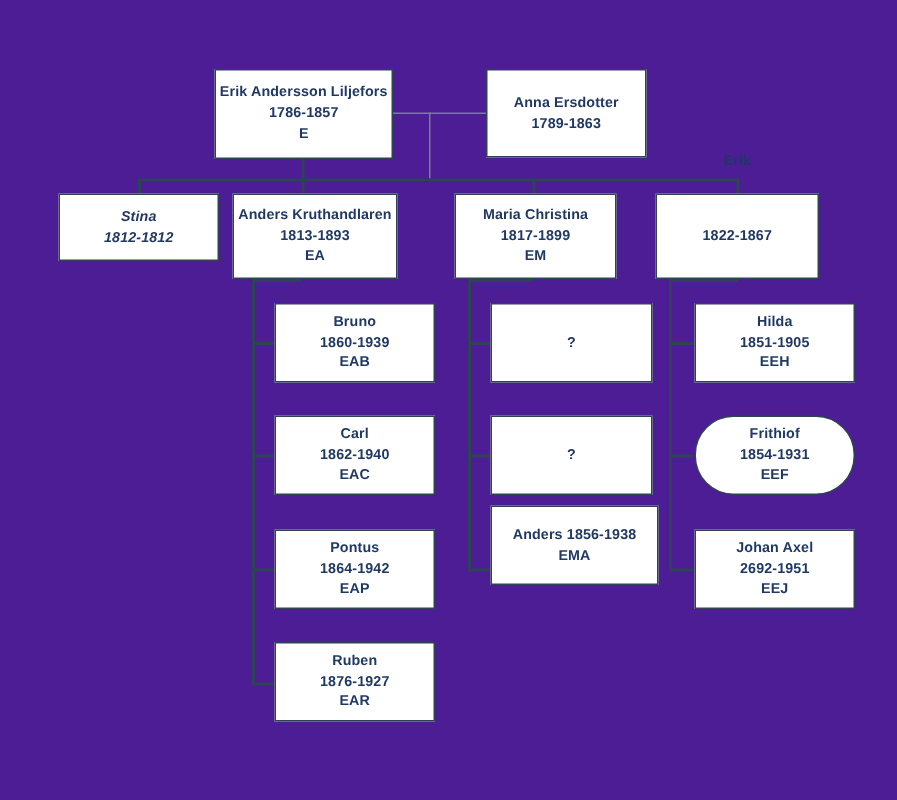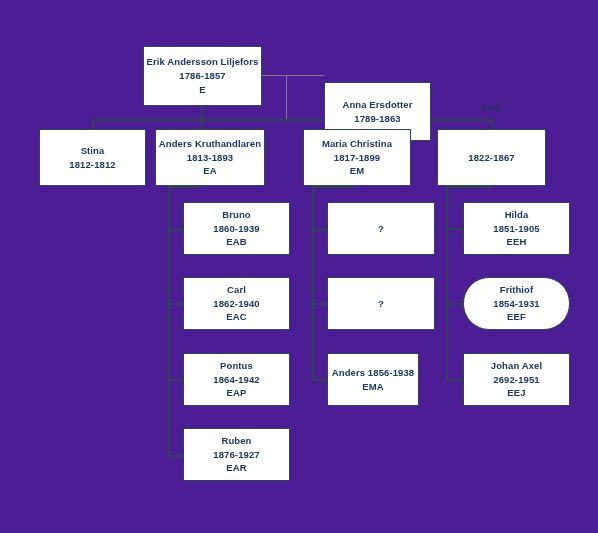--- a/index.html
+++ b/index.html
@@ -87,26 +87,26 @@
   <div class="line h" style="left:446px; top:228px; width:17px;"></div>
   <div class="line h" style="left:446px; top:303px; width:17px;"></div>
   <div class="line h" style="left:446px; top:379px; width:17px;"></div>
 
   <div class="node" style="left:143px; top:46px; width:119px; height:60px;">
     <span class="ln">Erik Andersson Liljefors</span>
     <span class="ln">1786-1857</span>
     <span class="ln">E</span>
   </div>
 
-  <div class="node" style="left:324px; top:46px; width:107px; height:59px;margin-top:36px;">
+  <div class="node" style="left:324px; top:46px; width:107px; height:59px;">
     <span class="ln">Anna  Ersdotter</span>
     <span class="ln">1789-1863</span>
   </div>
 
-  <div class="node" style="left:39px; top:129px; width:107px; height:57px;">
+  <div class="node" style="left:39px; top:129px; width:107px; height:45px;font-style:italic;">
     <span class="ln">Stina</span>
     <span class="ln">1812-1812</span>
   </div>
 
   <div class="node" style="left:155px; top:129px; width:110px; height:57px;">
     <span class="ln">Anders Kruthandlaren</span>
     <span class="ln">1813-1893</span>
     <span class="ln">EA</span>
   </div>
 
@@ -147,21 +147,21 @@
   </div>
 
   <div class="node" style="left:327px; top:202px; width:108px; height:53px;">
     <span class="ln">?</span>
   </div>
 
   <div class="node" style="left:327px; top:277px; width:108px; height:53px;">
     <span class="ln">?</span>
   </div>
 
-  <div class="node" style="left:327px; top:353px; width:92px; height:53px;justify-content:center;">
+  <div class="node" style="left:327px; top:337px; width:112px; height:53px;justify-content:center;">
     <span class="ln">Anders 1856-1938</span>
     <span class="ln">EMA</span>
   </div>
 
   <div class="node" style="left:463px; top:202px; width:107px; height:53px;">
     <span class="ln">Hilda</span>
     <span class="ln">1851-1905</span>
     <span class="ln">EEH</span>
   </div>
 

